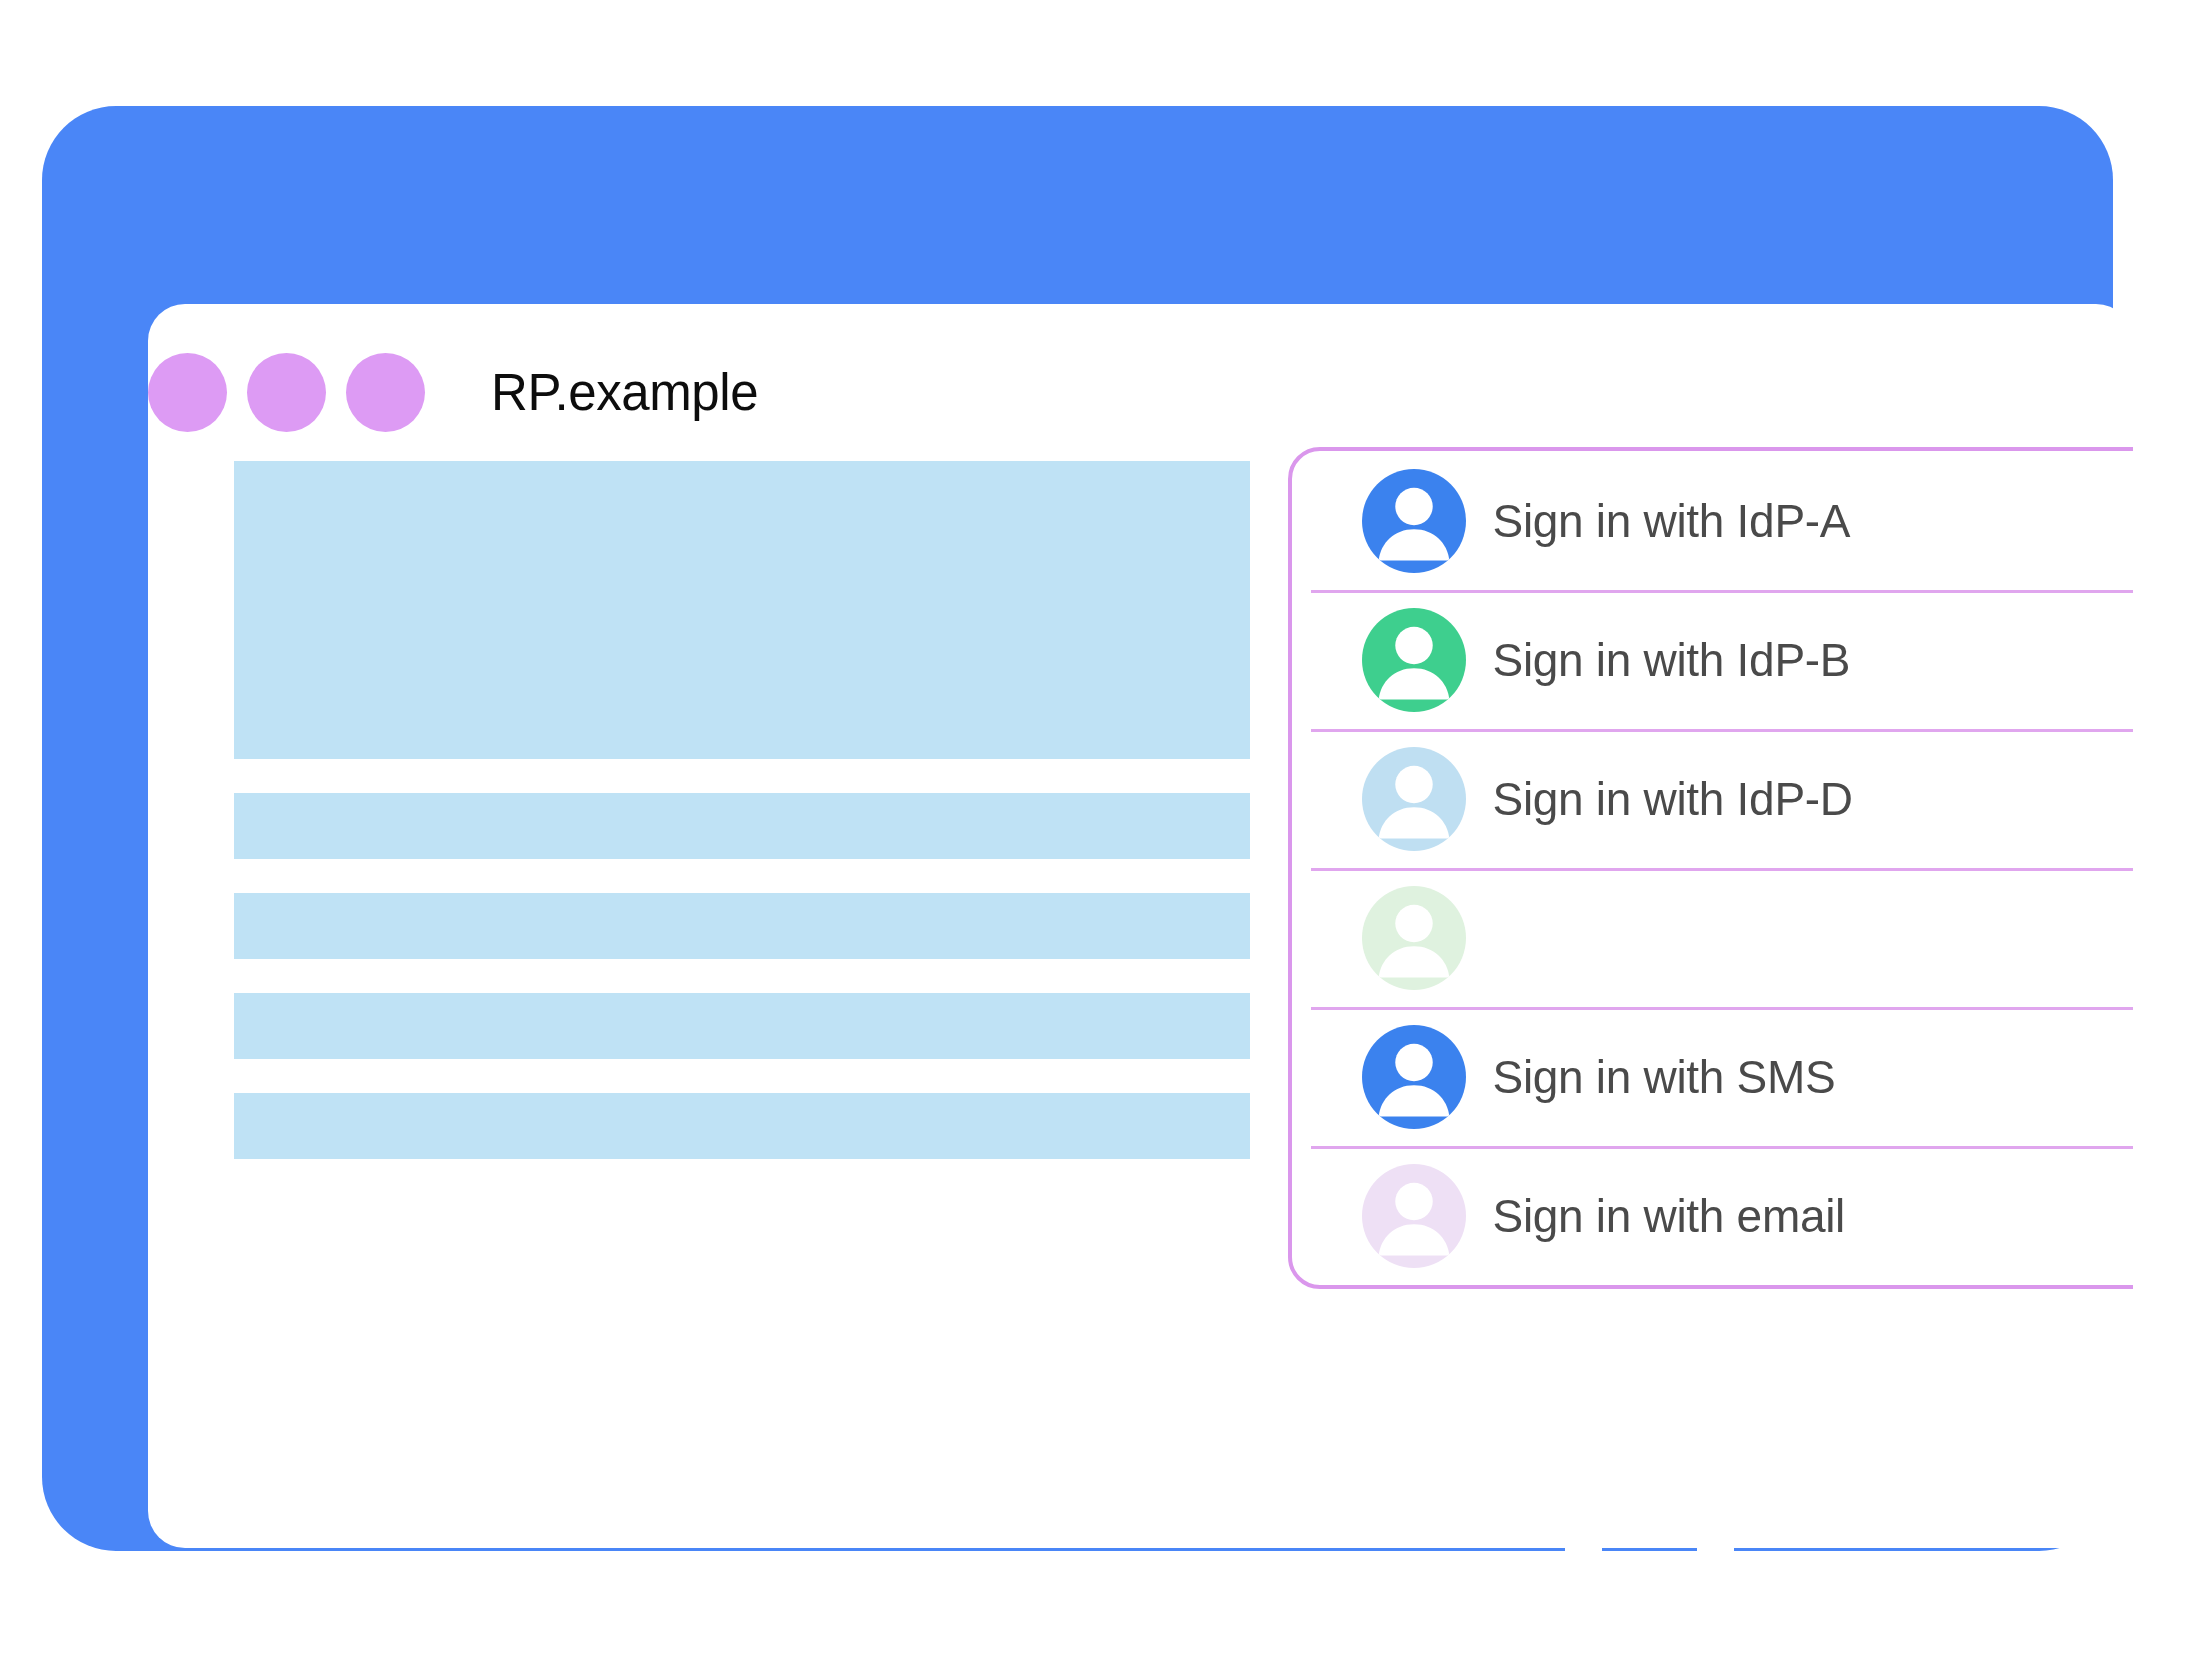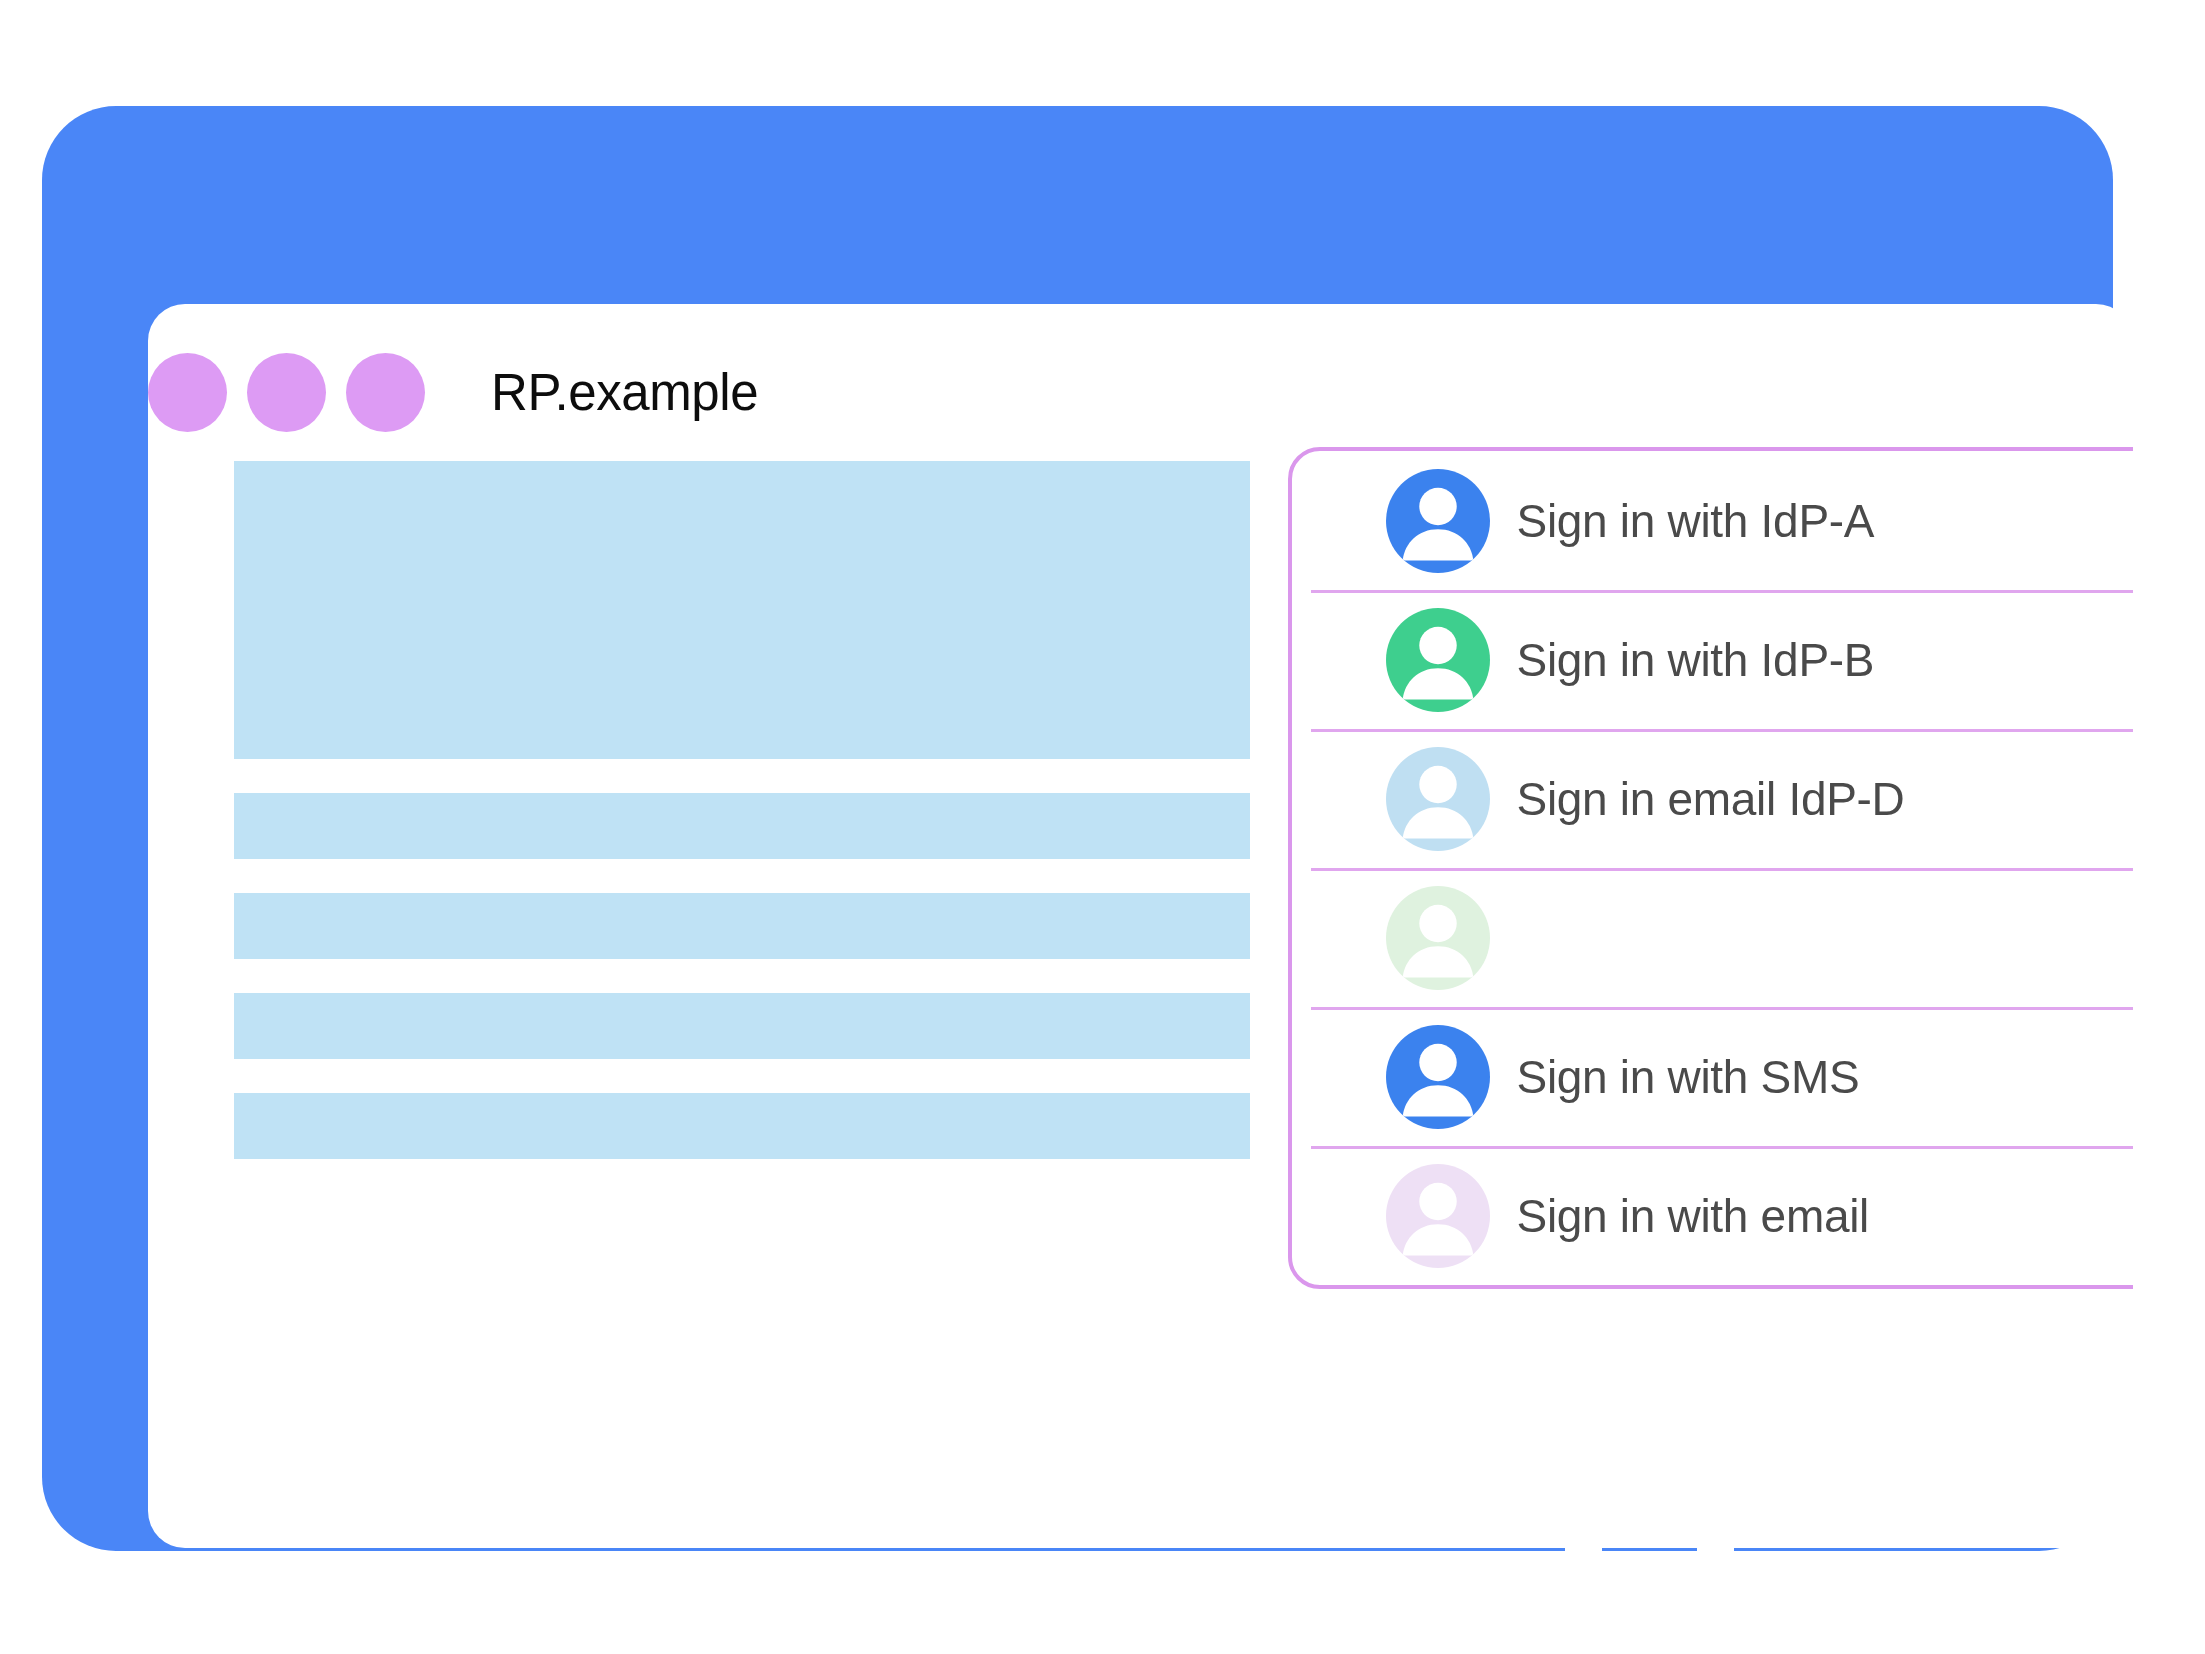--- a/index.html
+++ b/index.html
@@ -122,21 +122,21 @@
     box-sizing: border-box;
     border: 4.4px solid var(--panel-border);
     border-radius: 32px;
     background: #ffffff;
     overflow: hidden;
   }
   .account-row {
     display: flex;
     align-items: center;
     height: 139px;
-    padding-left: 94px;
+    padding-left: 70px;
     box-sizing: border-box;
     position: relative;
   }
   .account-row + .account-row::before {
     content: "";
     position: absolute;
     left: 19.4px;
     right: 0;
     top: 0;
     height: 2.6px;
@@ -200,21 +200,21 @@
           </div>
           <span class="account-label">Sign in with IdP-B</span>
         </div>
         <div class="account-row">
           <div class="avatar" style="background: rgb(191, 223, 242);">
             <svg viewBox="0 0 100 100" xmlns="http://www.w3.org/2000/svg">
               <circle cx="50" cy="36" r="18" fill="#ffffff"></circle>
               <path d="M50 58 C31 58 18 71 16 88 L84 88 C82 71 69 58 50 58 Z" fill="#ffffff"></path>
             </svg>
           </div>
-          <span class="account-label">Sign in email IdP-D</span>
+          <span class="account-label">Sign in with IdP-D</span>
         </div>
         <div class="account-row">
           <div class="avatar" style="background: rgb(223, 242, 223);">
             <svg viewBox="0 0 100 100" xmlns="http://www.w3.org/2000/svg">
               <circle cx="50" cy="36" r="18" fill="#ffffff"></circle>
               <path d="M50 58 C31 58 18 71 16 88 L84 88 C82 71 69 58 50 58 Z" fill="#ffffff"></path>
             </svg>
           </div>
         </div>
         <div class="account-row">

